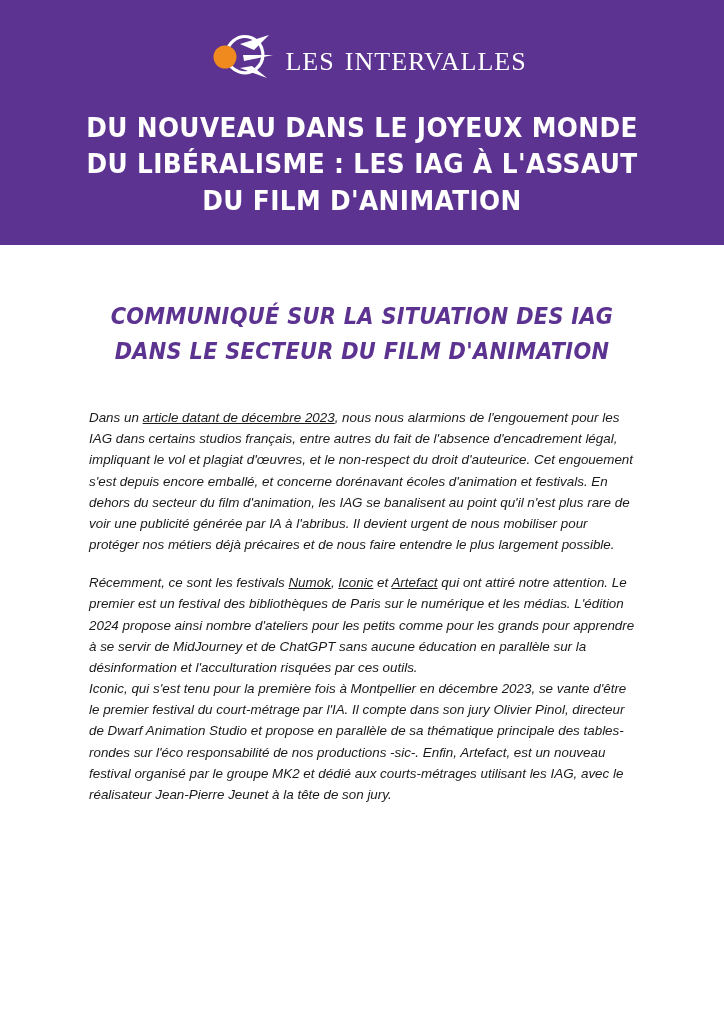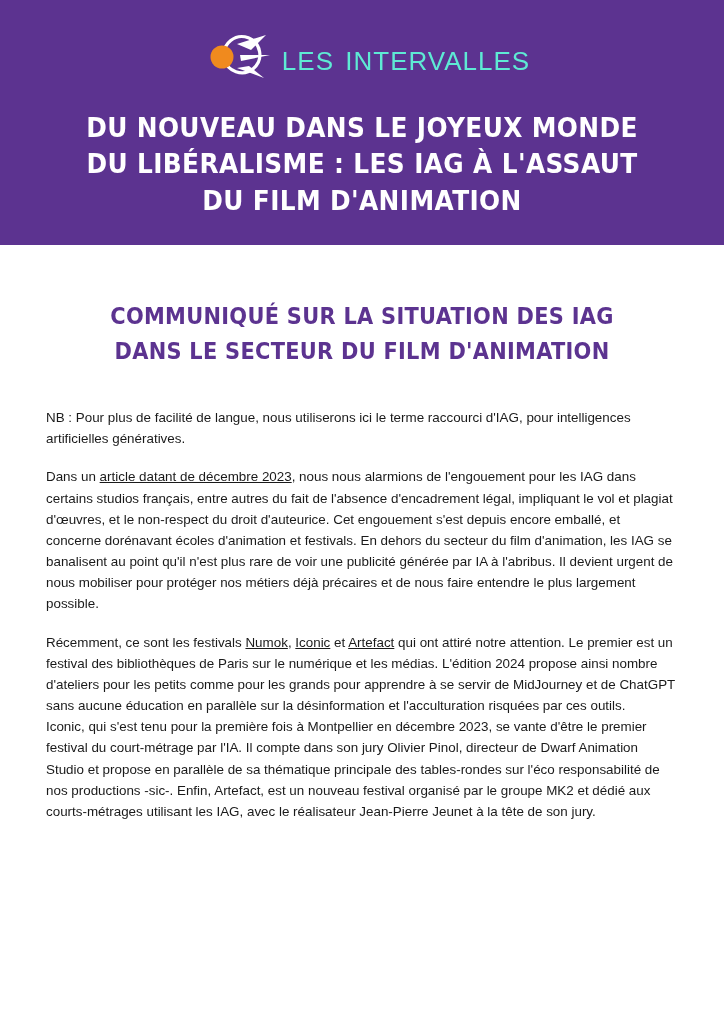--- a/index.html
+++ b/index.html
@@ -36,22 +36,22 @@
   }
   .logo-mark {
     position: relative;
     width: 78px;
     height: 54px;
     flex: 0 0 auto;
   }
   .logo-mark svg { display: block; }
 
   .logo-text {
-    color: #5eead4;
-    font-family: Liberation Sans, sans-serif;
+    color: #ffffff;
+    font-family: Liberation Serif, serif;
     font-size: 37px;
     letter-spacing: 1px;
     line-height: 1;
     white-space: nowrap;
     font-variant: small-caps;
     text-transform: lowercase;
   }
 
   .headline {
     margin-top: 22px;
@@ -62,22 +62,23 @@
     font-size: 27px;
     line-height: 1.35;
     letter-spacing: 0.4px;
     text-transform: uppercase;
     transform: scaleX(0.92);
     transform-origin: center;
   }
 
   
   .body-wrap {
-    padding: 0 46px;
+    padding: 0 89px;
     box-sizing: border-box;
+    font-style: italic;
   }
   .subtitle {
     margin-top: 54px;
     text-align: center;
     color: #5c3390;
     font-family: "DejaVu Sans", sans-serif;
     font-weight: bold;
     font-size: 22.5px;
     line-height: 1.55;
     letter-spacing: 0.3px;
@@ -129,19 +130,18 @@
     <div class="headline">DU NOUVEAU DANS LE JOYEUX MONDE DU LIBÉRALISME : LES IAG À L'ASSAUT DU FILM D'ANIMATION</div>
   </div>
 
   <div class="body-wrap">
     <div class="subtitle">
       <div>COMMUNIQUÉ SUR LA SITUATION DES IAG</div>
       <div>DANS LE SECTEUR DU FILM D'ANIMATION</div>
     </div>
 
     <div class="content" id="content">
-        <p>NB : Pour plus de facilité de langue, nous utiliserons ici le terme raccourci d'IAG, pour intelligences artificielles génératives.</p>
         <p>Dans un <span class="lnk">article datant de décembre 2023</span>, nous nous alarmions de l'engouement pour les IAG dans certains studios français, entre autres du fait de l'absence d'encadrement légal, impliquant le vol et plagiat d'œuvres, et le non-respect du droit d'auteurice. Cet engouement s'est depuis encore emballé, et concerne dorénavant écoles d'animation et festivals. En dehors du secteur du film d'animation, les IAG se banalisent au point qu'il n'est plus rare de voir une publicité générée par IA à l'abribus. Il devient urgent de nous mobiliser pour protéger nos métiers déjà précaires et de nous faire entendre le plus largement possible.</p>
         <p>Récemment, ce sont les festivals <span class="lnk">Numok</span>, <span class="lnk">Iconic</span> et <span class="lnk">Artefact</span> qui ont attiré notre attention. Le premier est un festival des bibliothèques de Paris sur le numérique et les médias. L'édition 2024 propose ainsi nombre d'ateliers pour les petits comme pour les grands pour apprendre à se servir de MidJourney et de ChatGPT sans aucune éducation en parallèle sur la désinformation et l'acculturation risquées par ces outils.<br>Iconic, qui s'est tenu pour la première fois à Montpellier en décembre 2023, se vante d'être le premier festival du court-métrage par l'IA. Il compte dans son jury Olivier Pinol, directeur de Dwarf Animation Studio et propose en parallèle de sa thématique principale des tables-rondes sur l'éco responsabilité de nos productions -sic-. Enfin, Artefact, est un nouveau festival organisé par le groupe MK2 et dédié aux courts-métrages utilisant les IAG, avec le réalisateur Jean-Pierre Jeunet à la tête de son jury.</p>
       </div>
   </div>
 
 </div>
 
 </body></html>

